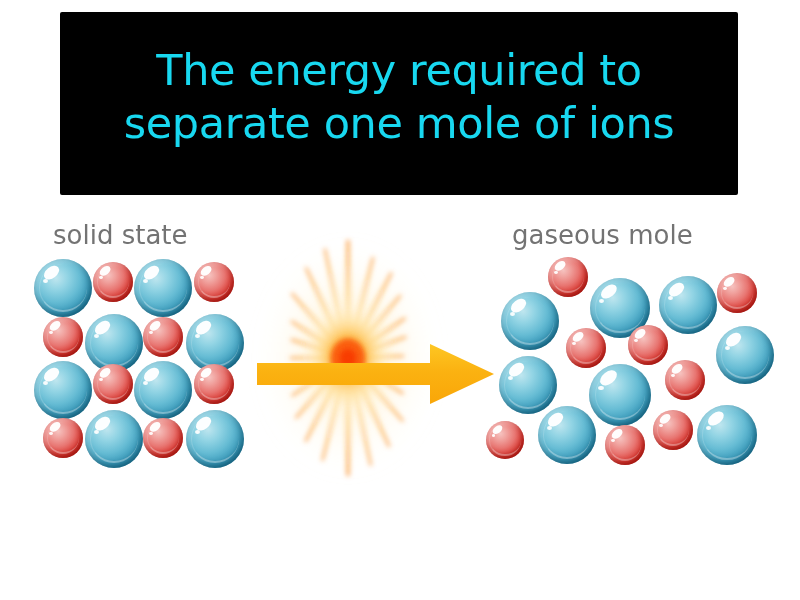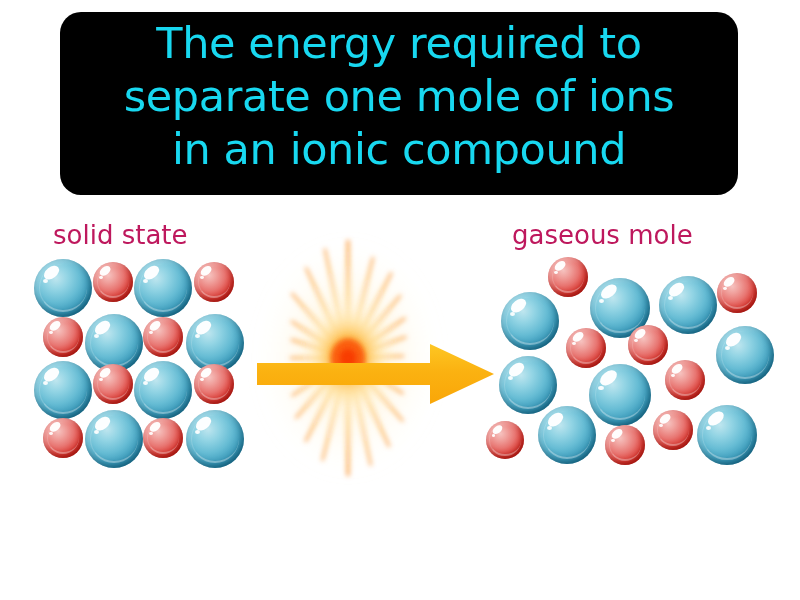--- a/index.html
+++ b/index.html
@@ -21,21 +21,21 @@
   }
 
   
   #definition-banner {
     position: absolute;
     left: 60px;
     top: 12px;
     width: 678px;
     height: 183px;
     background: #000000;
-    border-radius: 21px;
+    border-radius: 2px;
     display: flex;
     flex-direction: column;
     align-items: center;
     justify-content: center;
     box-sizing: border-box;
     padding: 4px 10px 18px 10px;
   }
   .banner-line {
     color: #18d8f0;
     font-family: "DejaVu Sans", sans-serif;
@@ -43,21 +43,21 @@
     line-height: 53px;
     font-weight: 400;
     letter-spacing: -0.4px;
     white-space: nowrap;
     text-align: center;
   }
 
   
   .state-label {
     position: absolute;
-    color: #be185d;
+    color: #737373;
     font-family: "DejaVu Sans", sans-serif;
     font-size: 26px;
     line-height: 30px;
     white-space: nowrap;
   }
   #solid-state-label  { left: 53px;  top: 220px; }
   #gaseous-state-label{ left: 512px; top: 220px; }
 
   
   .panel { position: absolute; }
@@ -155,21 +155,20 @@
   }
 </style>
 </head>
 <body>
 
 <div id="stage">
 
   <div id="definition-banner">
     <div class="banner-line">The energy required to</div>
     <div class="banner-line">separate one mole of ions</div>
-    <div class="banner-line">in an ionic compound</div>
   </div>
 
   <div class="state-label" id="solid-state-label">solid state</div>
   <div class="state-label" id="gaseous-state-label">gaseous mole</div>
 
   <div class="panel" id="solid-lattice-panel">
       <div class="ion ion-cation" style="left: 4px; top: 4px; width: 58px; height: 58px; z-index: 71;">
         <span class="sheen"></span>
       </div>
       <div class="ion ion-anion" style="left: 63px; top: 7px; width: 40px; height: 40px; z-index: 80;">

